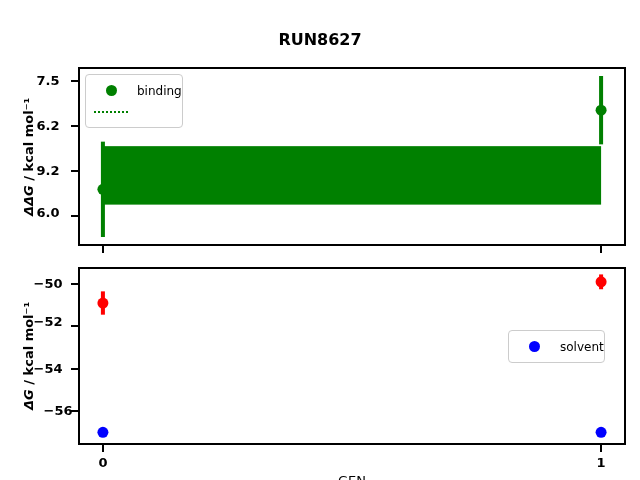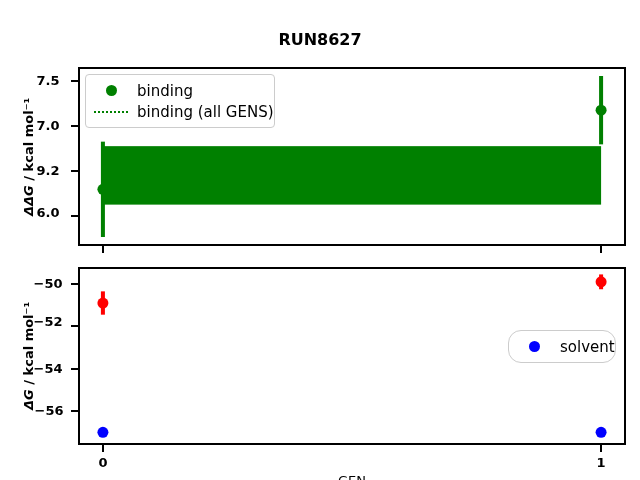--- a/index.html
+++ b/index.html
@@ -15,21 +15,21 @@
     font-size:13px;font-weight:bold;white-space:nowrap;}
   .ylabel .mathvar{font-style:italic;}
   .xlabel{position:absolute;left:78px;top:449px;width:548px;text-align:center;
     font-size:13px;font-weight:normal;}
   .ticklabel{position:absolute;font-size:13px;font-weight:bold;line-height:18px;}
   .ytick-label{text-align:center;}
   .xtick-label{text-align:center;}
   .tickmark{position:absolute;background:#000;}
   .plot-svg{position:absolute;}
   .legend{position:absolute;background:rgba(255,255,255,0.88);border:1px solid #cccccc;
-    border-radius:4px;padding:5px 0 5px 4px;font-size:15px;}
+    border-radius:4px;padding:5px 0 5px 4px;font-size:12px;}
   .lrow{display:flex;align-items:center;height:21px;}
   .lmarker{width:42px;display:flex;align-items:center;justify-content:center;flex:none;}
   .ldot{width:11px;height:11px;border-radius:50%;background:#888;}
   .ldotted{width:34px;height:0;border-top:2.6px dotted #888;}
   .ltext{margin-left:5px;white-space:nowrap;}
 </style>
 </head>
 <body>
 
 <div class="figure">
@@ -51,44 +51,43 @@
     <div class="lrow">
       <span class="lmarker">
         <span class="ldot" id="lg-binding-dot" style="background: rgb(0, 128, 0);"></span>
       </span>
       <span class="ltext">binding</span>
     </div>
     <div class="lrow">
       <span class="lmarker">
         <span class="ldotted" id="lg-binding-line" style="border-top-color: rgb(0, 128, 0);"></span>
       </span>
-      <span class="ltext">binding (all GENS)</span>
     </div>
   </div>
 
-  <div class="legend" style="left:508px;top:306px;border-radius:13px;">
+  <div class="legend" style="left:508px;top:306px;">
     <div class="lrow">
       <span class="lmarker">
         <span class="ldot" id="lg-solvent-dot" style="background: rgb(0, 0, 255);"></span>
       </span>
       <span class="ltext">solvent</span>
     </div>
   </div>
 
 <svg width="548" height="179" class="plot-svg" style="left: 78px; top: 43px;">
       <rect x="24.90909090909091" width="498.1818181818181" y="79.15577889447235" height="58.4673366834171" fill="#008000"></rect>
       <rect x="22.90909090909091" width="4" y="74.65829145728642" height="95.34673366834176" fill="#008000"></rect>
       <circle cx="24.90909090909091" cy="122.3316582914573" r="5.5" fill="#008000"></circle>
       <rect x="521.090909090909" width="4" y="8.994974874371906" height="68.3618090452261" fill="#008000"></rect>
       <circle cx="523.090909090909" cy="43.17587939698496" r="5.5" fill="#008000"></circle>
     </svg>
     <div class="tickmark" style="left: 71px; top: 56.392px; width: 7px; height: 2px;"></div>
     <div class="ticklabel ytick-label" style="left: 29px; top: 48.392px; width: 38px;">7.5</div>
     <div class="tickmark" style="left: 71px; top: 101.367px; width: 7px; height: 2px;"></div>
-    <div class="ticklabel ytick-label" style="left: 29px; top: 93.3668px; width: 38px;">7.0</div>
+    <div class="ticklabel ytick-label" style="left: 29px; top: 93.3668px; width: 38px;">6.2</div>
     <div class="tickmark" style="left: 71px; top: 146.342px; width: 7px; height: 2px;"></div>
     <div class="ticklabel ytick-label" style="left: 29px; top: 138.342px; width: 38px;">9.2</div>
     <div class="tickmark" style="left: 71px; top: 191.317px; width: 7px; height: 2px;"></div>
     <div class="ticklabel ytick-label" style="left: 29px; top: 180px; width: 38px;">6.0</div>
     <div class="tickmark" style="left: 101.909px; top: 222px; width: 2px; height: 7px;"></div>
     <div class="tickmark" style="left: 600.091px; top: 222px; width: 2px; height: 7px;"></div>
     <svg width="548" height="178" class="plot-svg" style="left: 78px; top: 243px;">
       <rect x="22.90909090909091" width="4" y="164.2261904761905" height="2.1190476190474783" fill="#0000ff"></rect>
       <circle cx="24.90909090909091" cy="165.28571428571425" r="5.5" fill="#0000ff"></circle>
       <rect x="521.090909090909" width="4" y="164.2261904761905" height="2.1190476190474783" fill="#0000ff"></rect>
@@ -98,18 +97,18 @@
       <rect x="521.090909090909" width="4" y="7.416666666666548" height="14.833333333333396" fill="#ff0000"></rect>
       <circle cx="523.090909090909" cy="14.833333333333247" r="5.5" fill="#ff0000"></circle>
     </svg>
     <div class="tickmark" style="left: 71px; top: 258.952px; width: 7px; height: 2px;"></div>
     <div class="ticklabel ytick-label" style="left: 29px; top: 250.952px; width: 38px;">−50</div>
     <div class="tickmark" style="left: 71px; top: 301.333px; width: 7px; height: 2px;"></div>
     <div class="ticklabel ytick-label" style="left: 29px; top: 289px; width: 38px;">−52</div>
     <div class="tickmark" style="left: 71px; top: 343.714px; width: 7px; height: 2px;"></div>
     <div class="ticklabel ytick-label" style="left: 29px; top: 335.714px; width: 38px;">−54</div>
     <div class="tickmark" style="left: 71px; top: 386.095px; width: 7px; height: 2px;"></div>
-    <div class="ticklabel ytick-label" style="left: 30px; top: 378.095px; width: 38px;">−56</div>
+    <div class="ticklabel ytick-label" style="left: 39px; top: 378.095px; width: 38px;">−56</div>
     <div class="tickmark" style="left: 101.909px; top: 421px; width: 2px; height: 7px;"></div>
     <div class="ticklabel xtick-label" style="left: 86.9091px; top: 430px; width: 32px;">0</div>
     <div class="tickmark" style="left: 600.091px; top: 421px; width: 2px; height: 7px;"></div>
     <div class="ticklabel xtick-label" style="left: 585.091px; top: 430px; width: 32px;">1</div>
   </div>
 
 </body></html>

